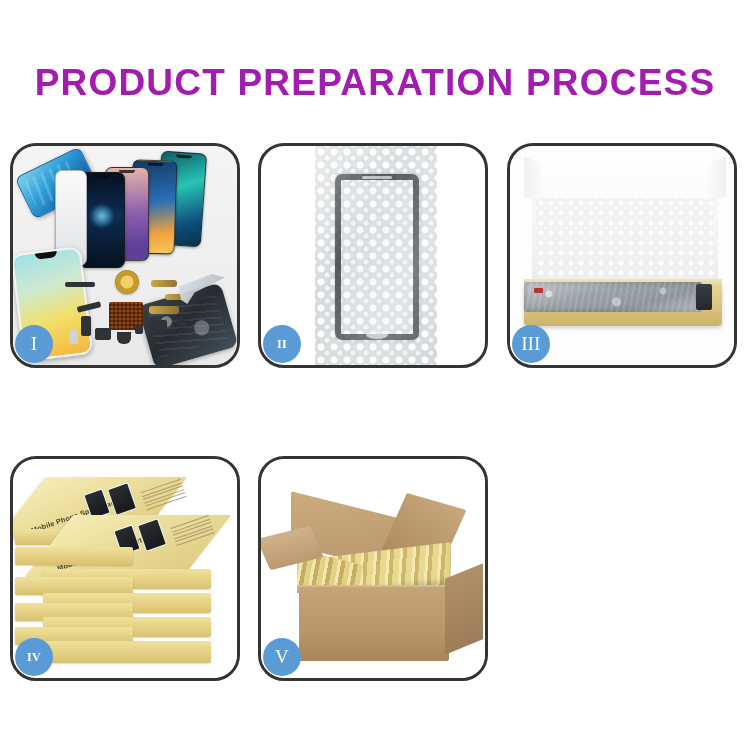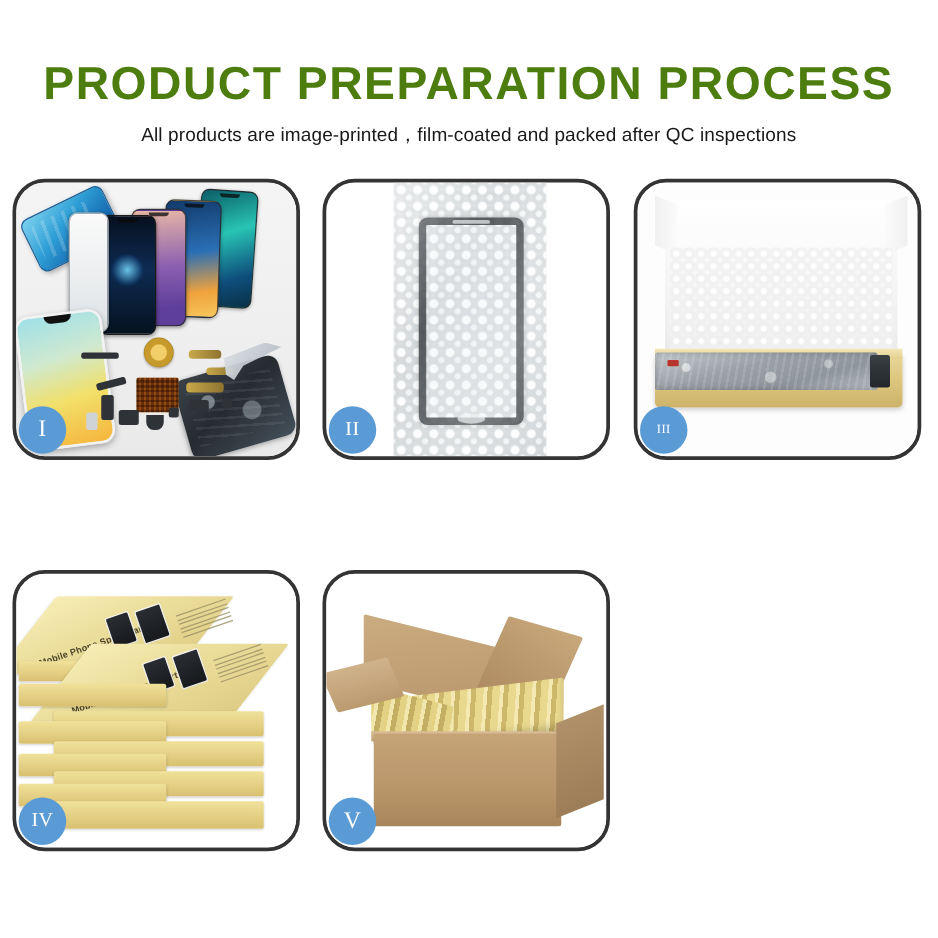--- a/index.html
+++ b/index.html
@@ -24,27 +24,27 @@
 
   
   .header {
     position: absolute;
     left: 0;
     top: 0;
     width: 750px;
     text-align: center;
   }
   .title {
-    margin: 0;
+    margin: 16px;
     padding-top: 48px;
     font-family: "Liberation Sans", sans-serif;
     font-size: 37px;
     font-weight: 700;
     letter-spacing: 1.2px;
-    color: #4d7c0f;
+    color: #a21caf;
     line-height: 1.05;
     white-space: nowrap;
   }
   .subtitle {
     margin: 0;
     padding-top: 11px;
     font-family: "Liberation Sans", sans-serif;
     font-size: 15.2px;
     font-weight: 400;
     letter-spacing: 0.1px;
@@ -94,22 +94,22 @@
     border-radius: 50%;
     background: #5b9bd5;
     color: #ffffff;
     font-family: "Liberation Serif", serif;
     font-size: 19px;
     line-height: 38px;
     text-align: center;
     letter-spacing: 0.4px;
     z-index: 40;
   }
-  .badge.wide { font-size: 16px; }
-  .badge.xwide { font-size: 10px; }
+  .badge.wide { font-size: 12px; font-weight: bold; }
+  .badge.xwide { font-size: 18px; }
 
   
   .p1bg {
     position: absolute; inset: 0;
     background: linear-gradient(180deg, #f4f4f4 0%, #efefef 55%, #e9e9e9 100%);
   }
   .p1 .fan { position: absolute; left: 30px; top: 4px; width: 200px; height: 120px; }
   .p1 .fph {
     position: absolute;
     border-radius: 7px;
@@ -482,21 +482,20 @@
     pointer-events:none;
   }
 </style>
 </head>
 <body>
 
 <div class="page">
 
   <div class="header">
     <h1 class="title">PRODUCT PREPARATION PROCESS</h1>
-    <p class="subtitle">All products are image-printed，film-coated and packed after QC inspections</p>
   </div>
 
   <div class="grid">
 
     <div class="panel r0 c0 p1">
       <div class="photo">
         <div class="p1bg"></div>
 
         <div class="blue-screen"></div>
 

